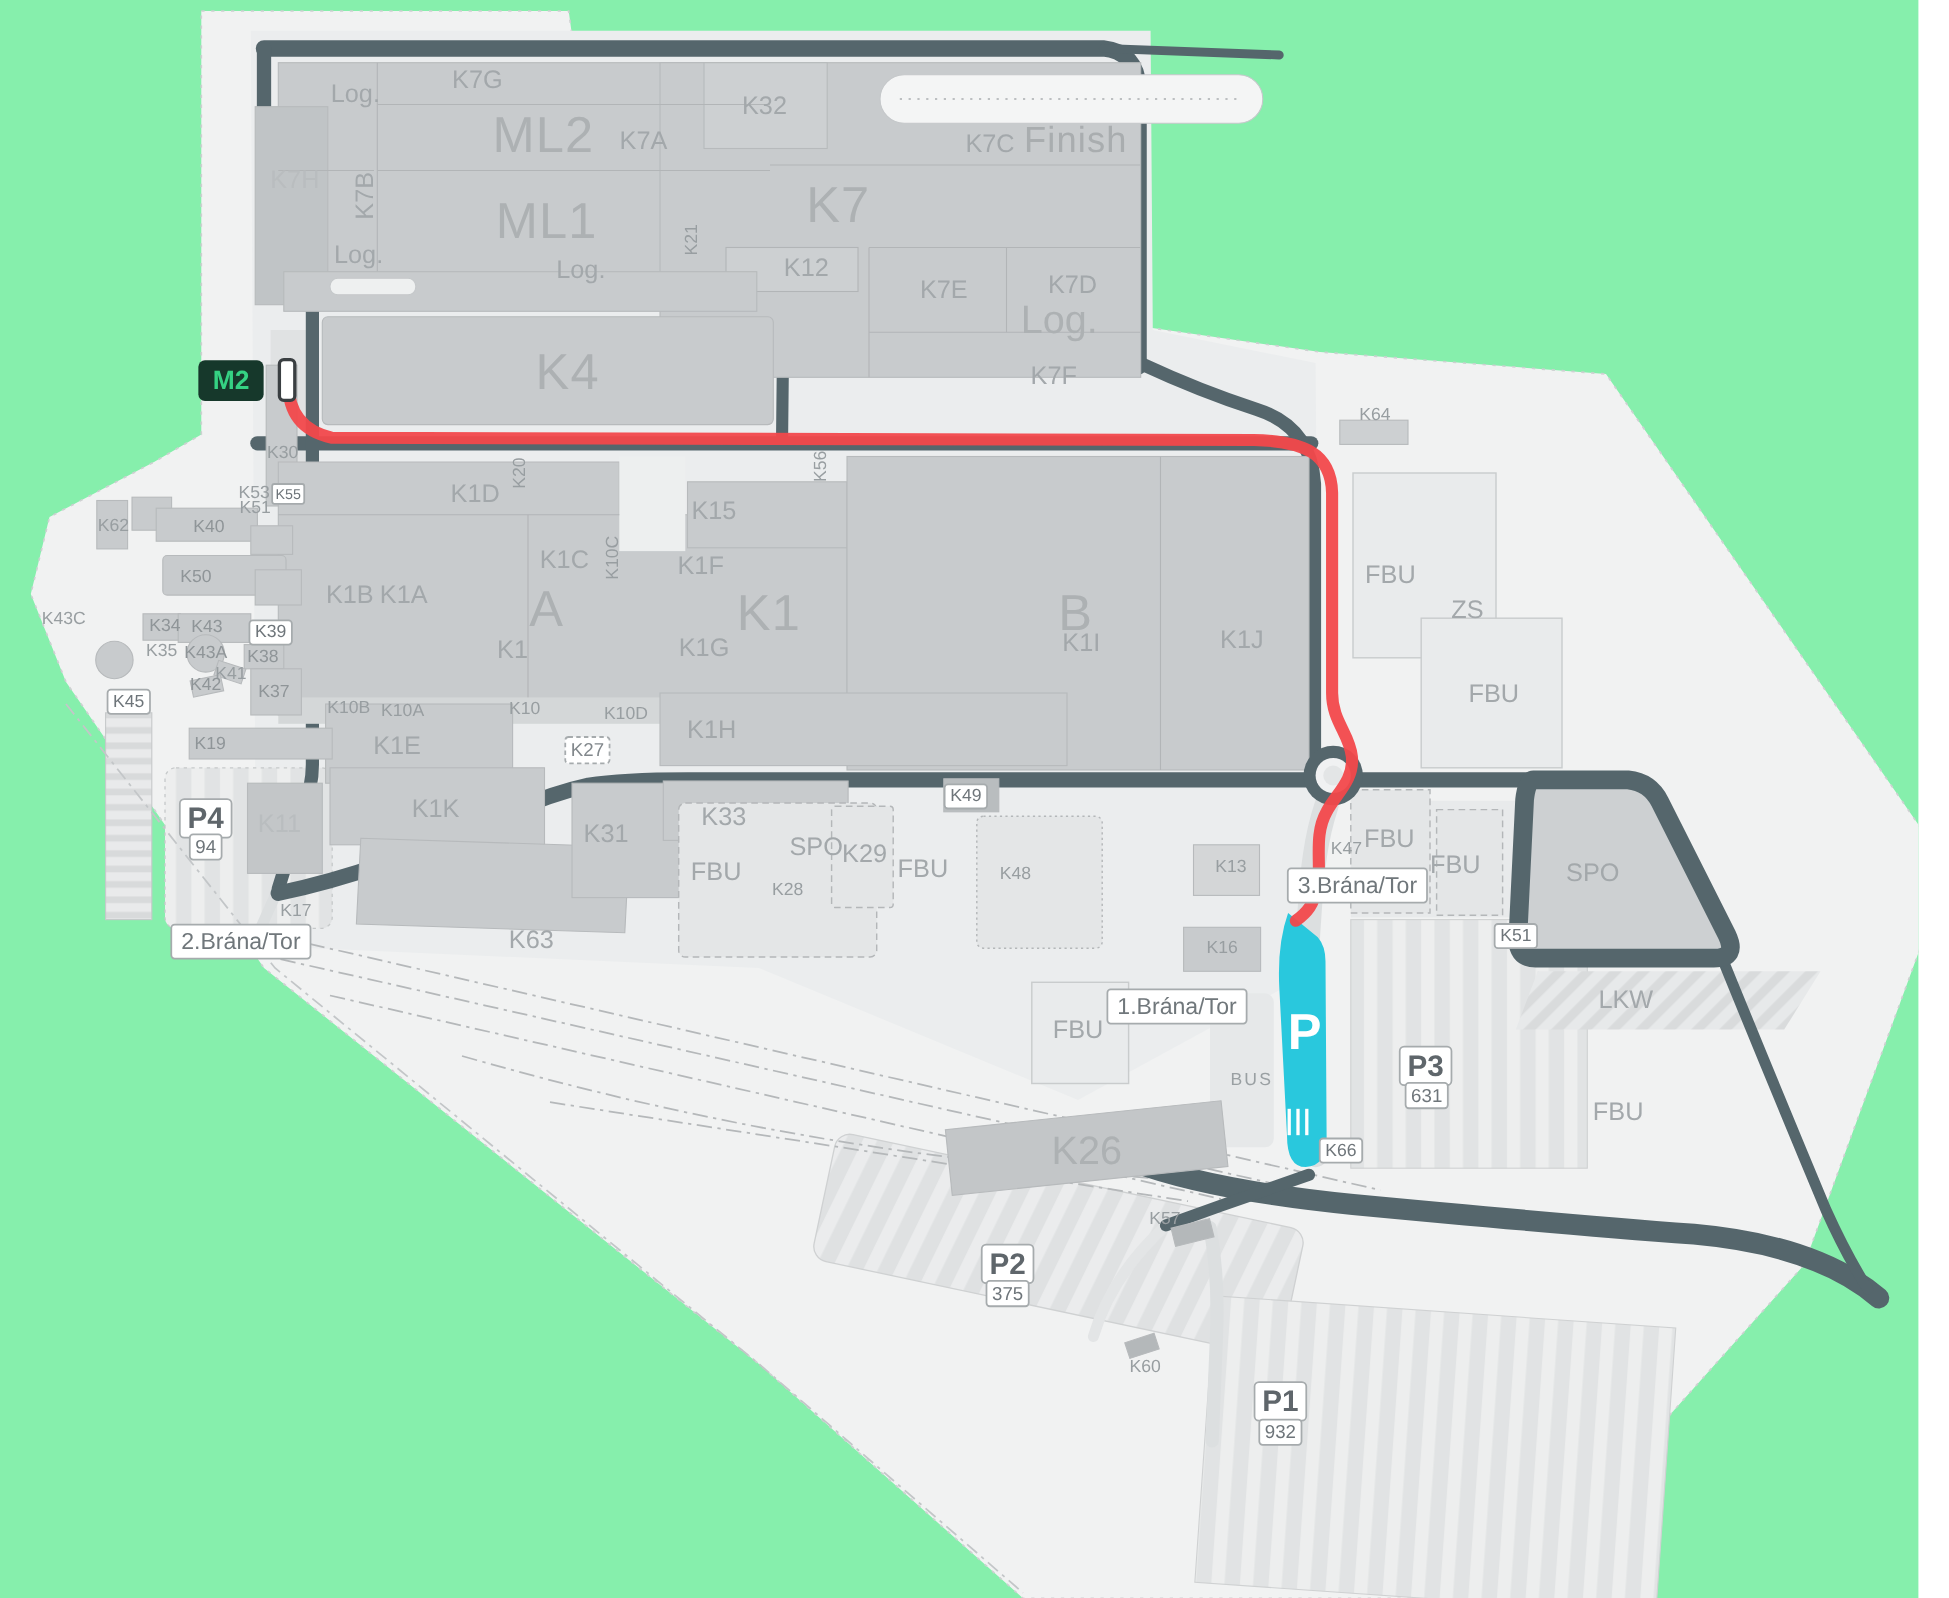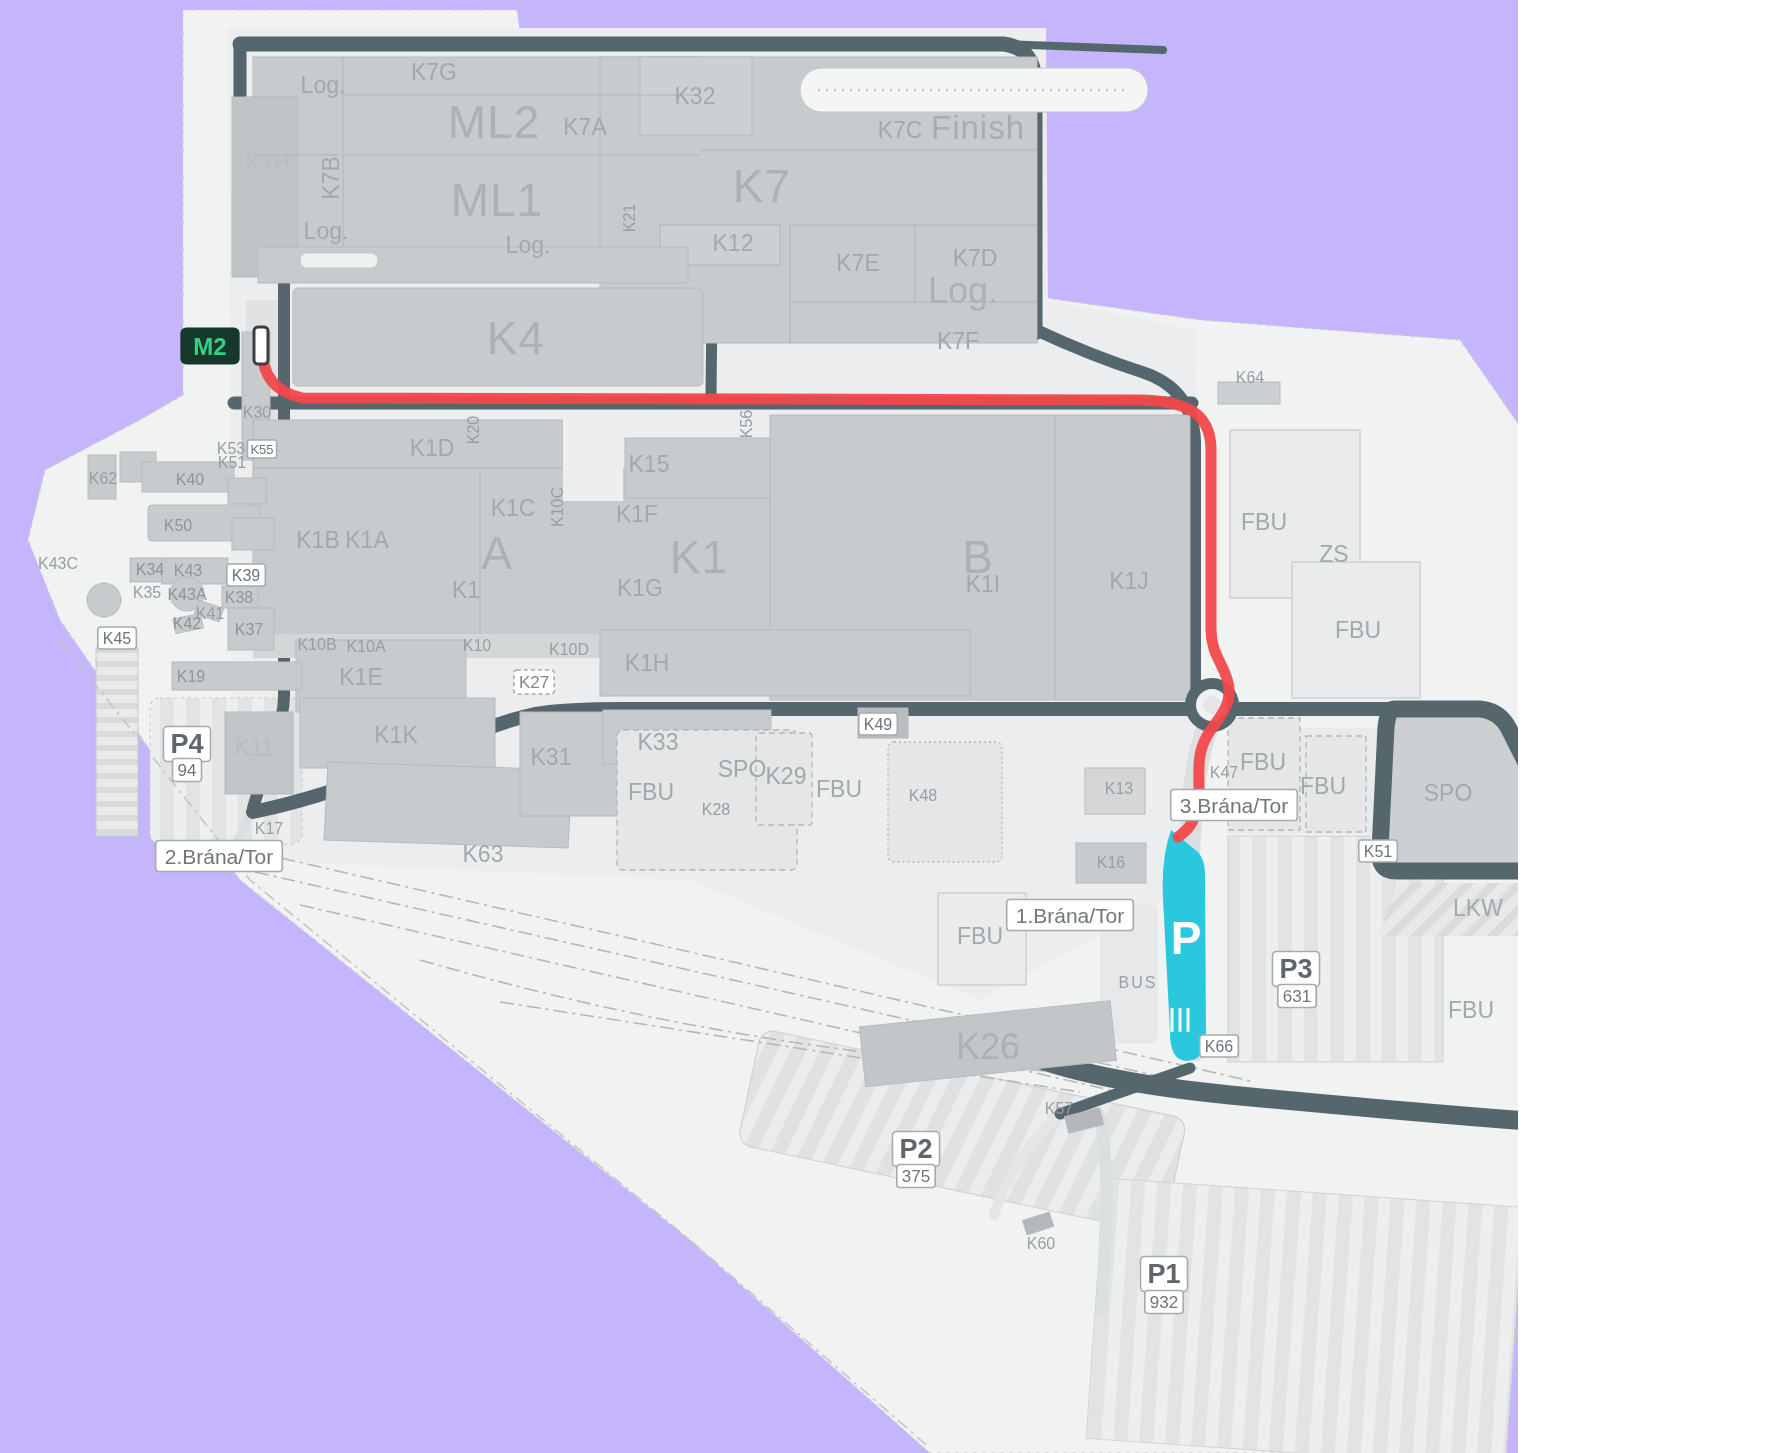--- a/index.html
+++ b/index.html
@@ -1,16 +1,16 @@
 <!DOCTYPE html>
 <html><head>
 <meta charset="utf-8">
 <style>
   html,body{margin:0;padding:0;background:#ffffff;}
-  .stage{position:relative;width:1518px;height:1453px;background:#c4b5fd;overflow:hidden;}
+  .stage{position:relative;width:1744px;height:1453px;background:#86efac;overflow:hidden;}
   svg{display:block;}
   .lb{font-family:"Liberation Sans",sans-serif;fill:#9aa0a3;text-anchor:middle;dominant-baseline:central;}
   .big{font-size:46px;fill:#adb1b3;letter-spacing:1px;}
   .big2{font-size:36px;fill:#adb1b3;}
   .finish{font-size:33px;fill:#a9adaf;letter-spacing:1px;}
   .md{font-size:23px;fill:#a3a8ab;}
   .mdl{font-size:23px;fill:#b9bdbf;}
   .sm{font-size:16px;fill:#989ea1;}
   .smD{font-size:16px;fill:#8f9598;}
   .pillSm{font-size:16px;fill:#6e757a;}

